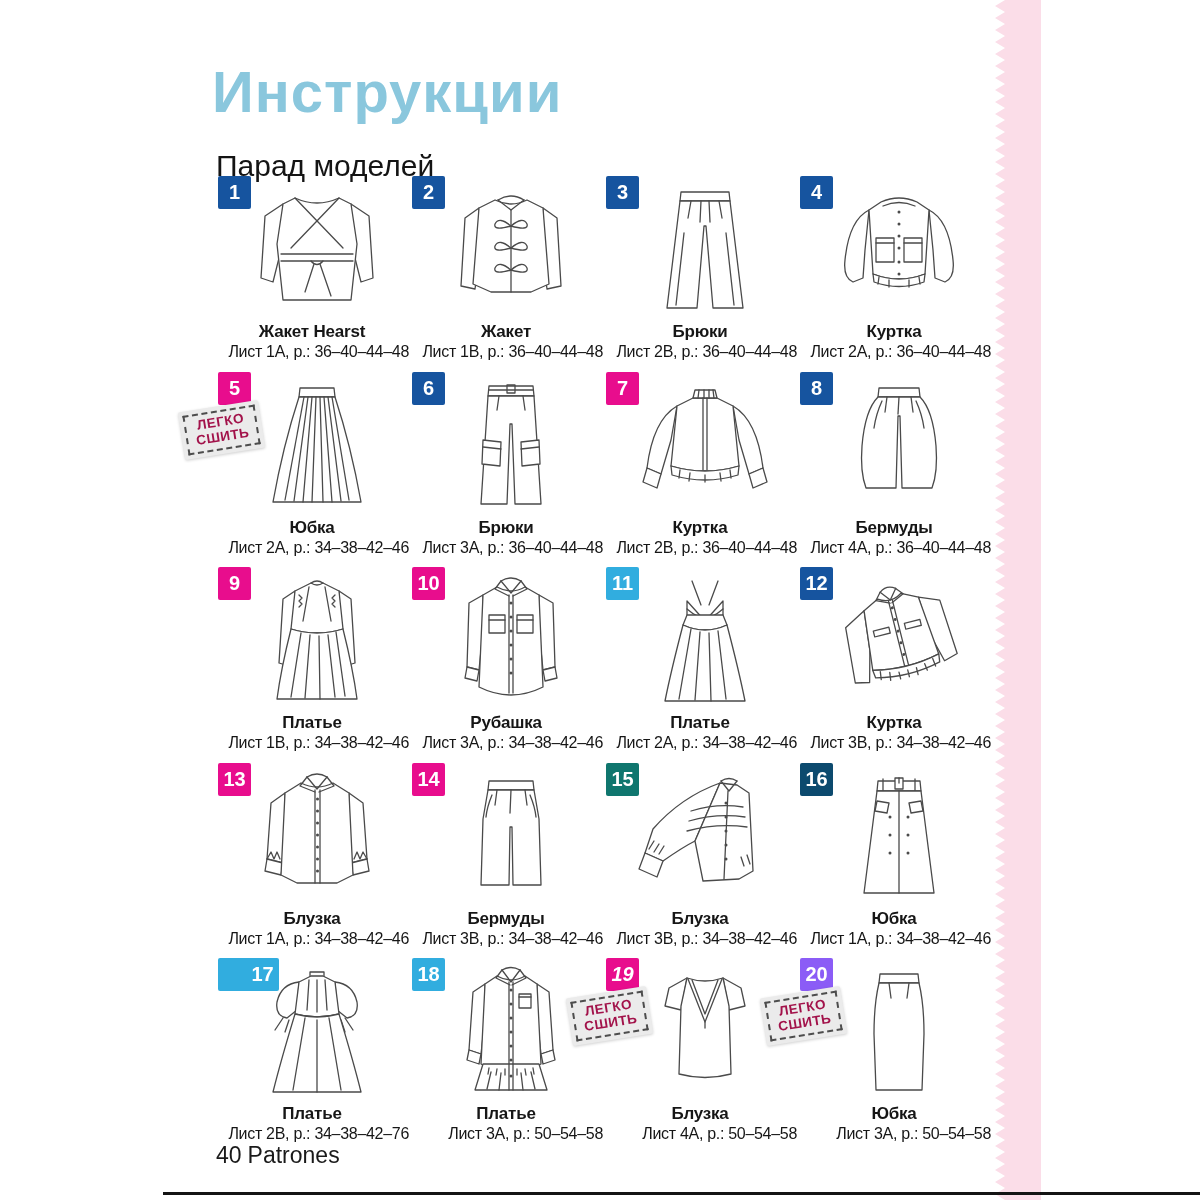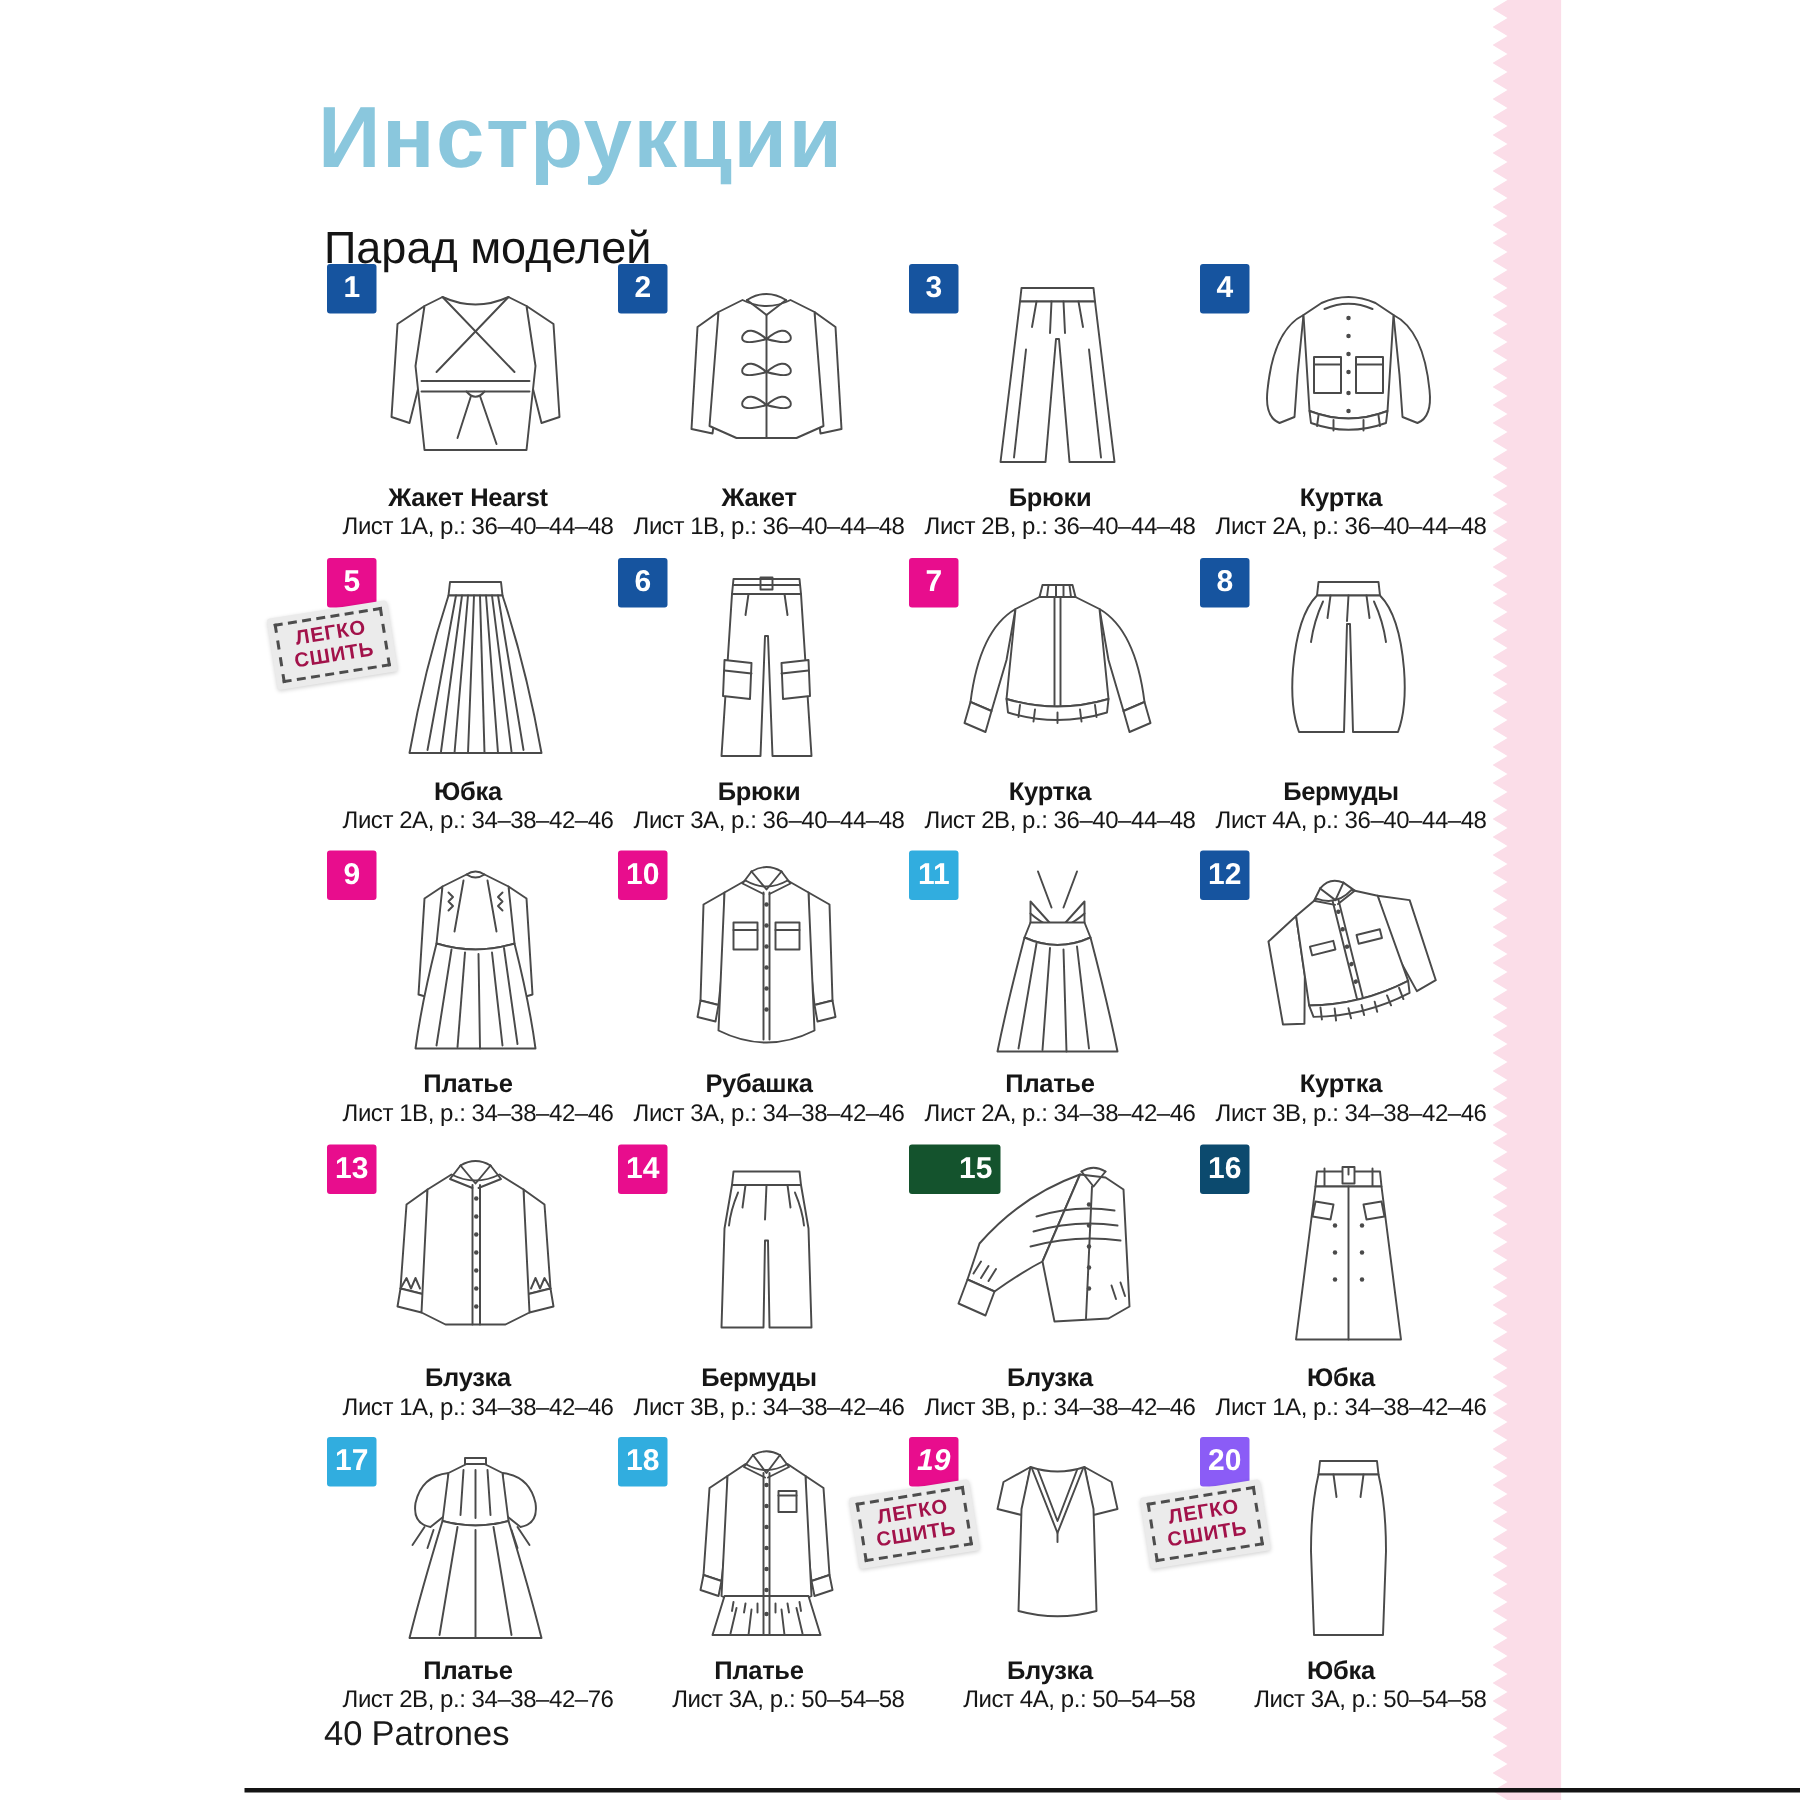--- a/index.html
+++ b/index.html
@@ -361,21 +361,21 @@
             <path d="M61,30 Q56,42 55,52" fill="none"></path>
             <path d="M99,30 Q104,42 105,52" fill="none"></path>
             <path d="M80,25 L79,48" fill="none"></path>
           </g>
         </svg></div>
     <div class="mname">Бермуды</div>
     <div class="msheet">Лист 3В, р.: 34–38–42–46</div>
   </div>
 
   <div class="cell">
-    <div class="badge" style="background: #14532d; padding-left: 28px;">15</div>
+    <div class="badge" style="background: #0f766e;">15</div>
 
     <div class="art"><svg viewBox="0 0 160 140">
           <g>
             <path d="M95,18 Q56,32 28,64 L20,88 38,96 Q58,82 70,76 Z" fill="#ffffff"></path>
             <path d="M20,88 L38,96 32,112 14,104 Z" fill="#ffffff"></path>
             <path d="M24,84 l5,-8 M29,87 l5,-8 M34,89 l5,-8" fill="none"></path>
             <path d="M95,18 L112,20 124,28 128,106 114,114 78,116 70,76 Z" fill="#ffffff"></path>
             <path d="M96,16 L104,26 112,16" fill="none"></path>
             <path d="M96,16 Q104,11 112,16" fill="none"></path>
             <path d="M103,26 L99,114" fill="none"></path>
@@ -413,21 +413,21 @@
             <circle cx="89" cy="70" r="1.5" fill="#4a4a4a"></circle>
             <circle cx="71" cy="88" r="1.5" fill="#4a4a4a"></circle>
             <circle cx="89" cy="88" r="1.5" fill="#4a4a4a"></circle>
           </g>
         </svg></div>
     <div class="mname">Юбка</div>
     <div class="msheet">Лист 1А, р.: 34–38–42–46</div>
   </div>
 
   <div class="cell">
-    <div class="badge" style="background: rgb(49, 173, 223);">17</div>
+    <div class="badge" style="background: rgb(49, 173, 223); padding-left: 28px;">17</div>
 
     <div class="art"><svg viewBox="0 0 160 140">
           <g>
             <path d="M62,22 Q44,24 40,42 Q38,56 50,58 L60,50 Z" fill="#ffffff"></path>
             <path d="M46,58 L38,70 M52,60 L48,72" fill="none"></path>
             <path d="M98,22 Q116,24 120,42 Q122,56 110,58 L100,50 Z" fill="#ffffff"></path>
             <path d="M108,58 L116,70 M104,60 L108,72" fill="none"></path>
             <path d="M73,12 L87,12 87,18 73,18 Z" fill="#ffffff"></path>
             <path d="M74,16 L62,22 58,54 Q80,60 102,54 L98,22 86,16 Z" fill="#ffffff"></path>
             <path d="M72,20 L70,50 M80,20 L80,52 M88,20 L90,50" fill="none"></path>

